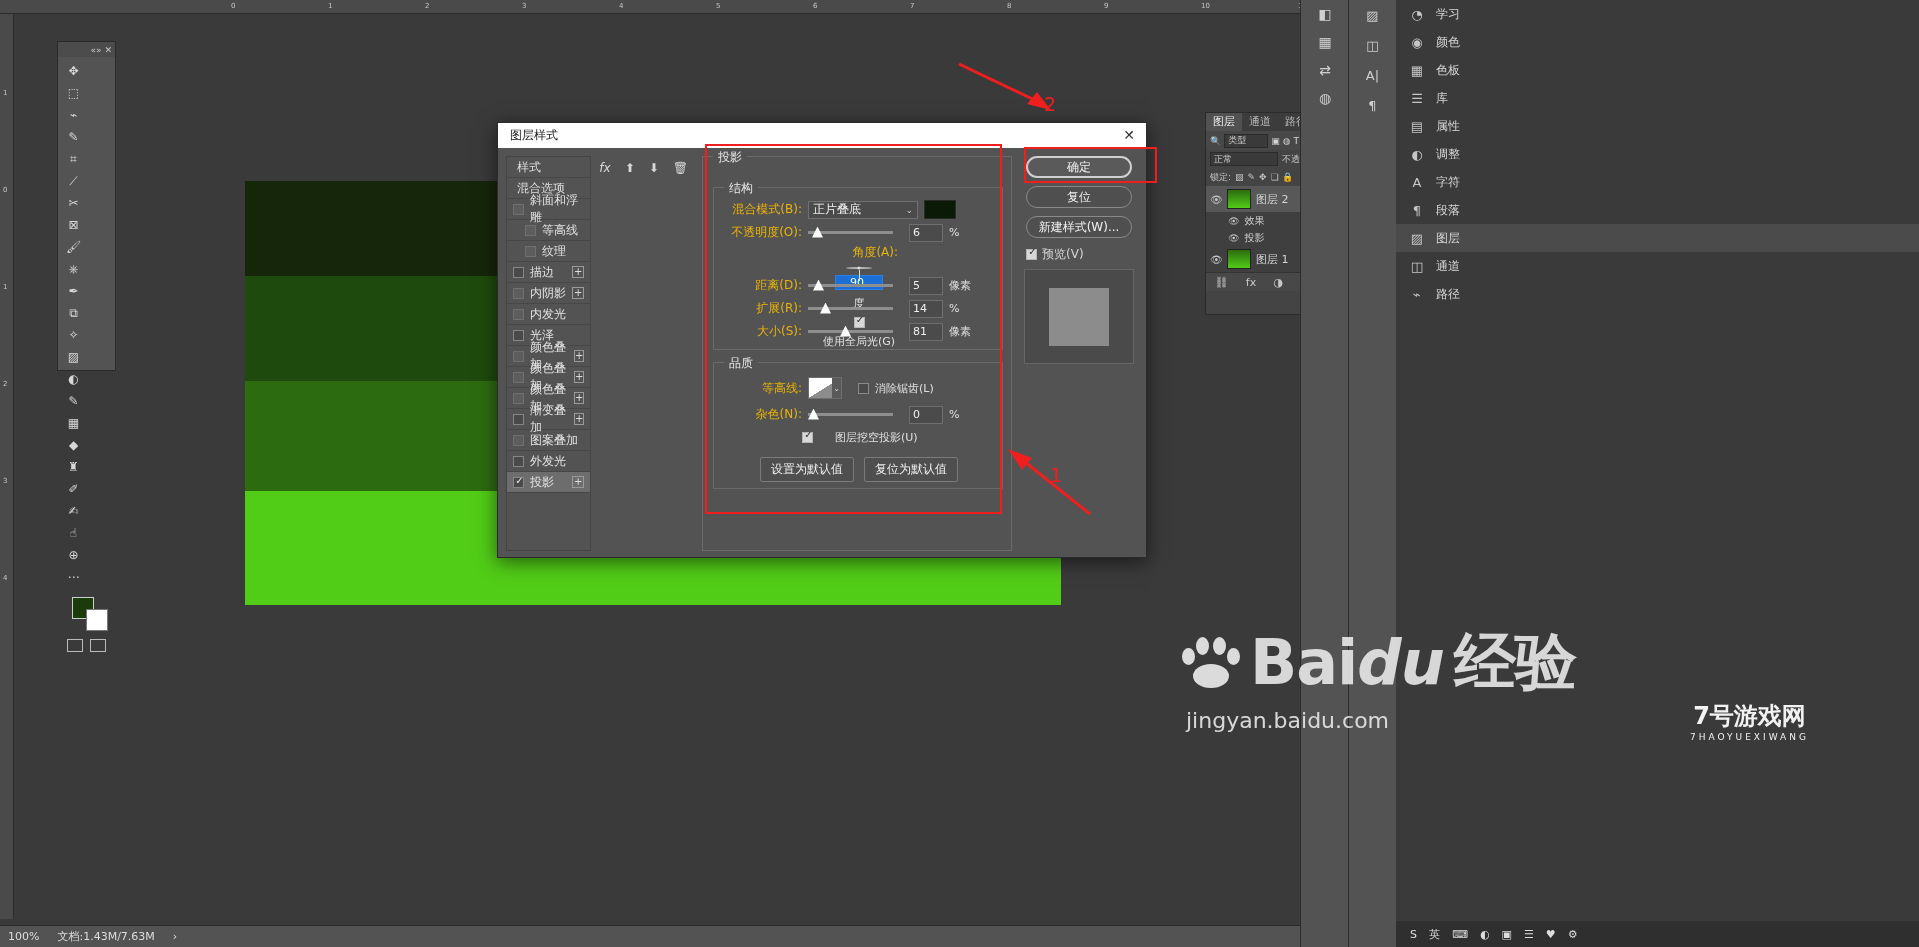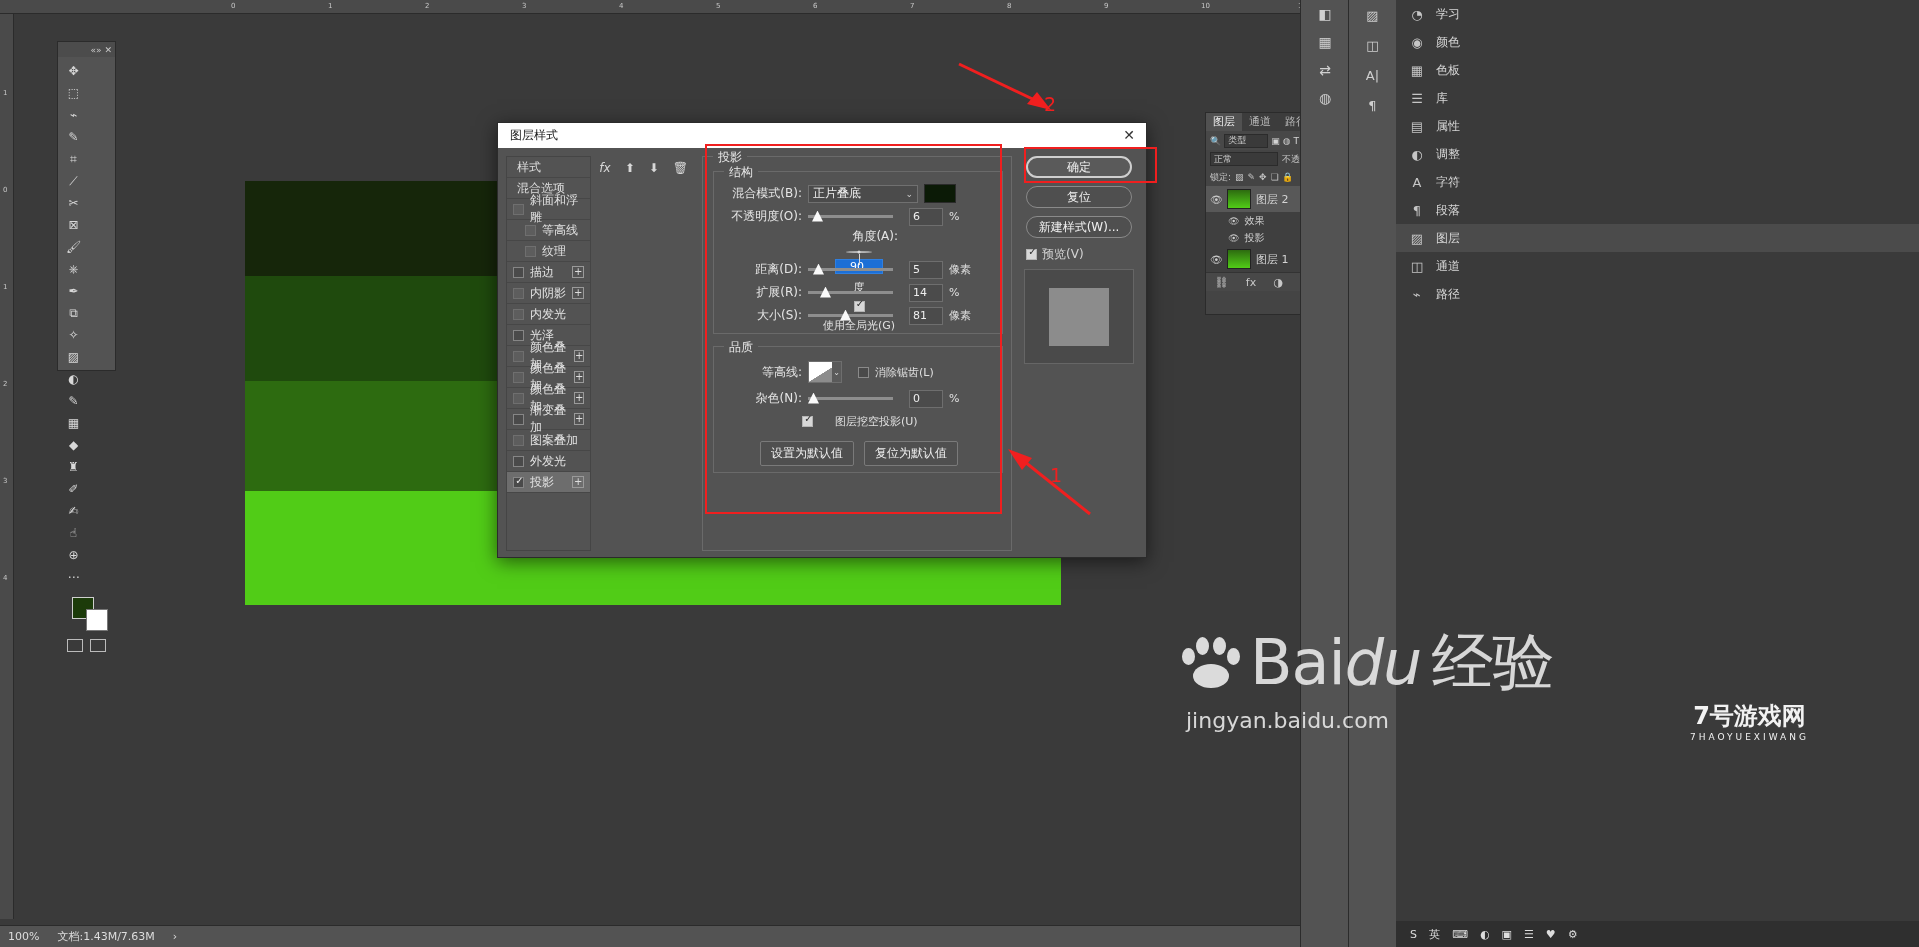--- a/index.html
+++ b/index.html
@@ -145,21 +145,21 @@
   .fx-foot .trash { margin-left:auto; }
 
   
   .set-col { flex:1; padding-left:6px; position:relative; }
   .group { border:1px solid #6a6a6a; position:relative; padding:10px 8px 6px 10px; margin-bottom:6px; }
   .group > .glabel {
     position:absolute; top:-8px; left:10px; background:#535353; padding:0 5px;
     font-size:12px; color:#e8e8e8;
   }
   .frow { display:flex; align-items:center; height:23px; gap:6px; }
-  .flabel { width:78px; text-align:right; font-size:12px; color:#e5e5e5; flex:0 0 auto; }
+  .flabel { width:78px; text-align:right; font-size:12px; color:#eab308; flex:0 0 auto; }
   .select {
     height:18px; background:#4b4b4b; border:1px solid #707070; color:#eee; font-size:12px;
     display:flex; align-items:center; padding:0 4px; min-width:105px; position:relative;
   }
   .select .chev { margin-left:auto; font-size:9px; color:#cfcfcf; }
   .colorchip { width:32px; height:19px; background:#0b1a06; border:1px solid #2a2a2a; }
   .slider { position:relative; width:85px; height:14px; display:flex; align-items:center; }
   .slider .track { width:100%; height:3px; background:#8e8e8e; }
   .slider .knob {
     position:absolute; top:1px; width:11px; height:11px; background:#fafafa;
@@ -207,21 +207,21 @@
                  display:flex; align-items:center; justify-content:center; }
   .preview-sq { width:60px; height:58px; background:#8c8c8c; }
 
   
   .redbox { position:absolute; border:2px solid #f01f1f; pointer-events:none; }
   .arrow-svg { position:absolute; pointer-events:none; }
   .anno-num { position:absolute; color:#f01f1f; font-size:19px; }
 
   
   .baidu-wm { position:absolute; left:1180px; top:620px; color:#e8e8e8; opacity:.9; }
-  .baidu-top { display:flex; align-items:center; font-size:62px; font-weight:normal; letter-spacing:-1px;}
+  .baidu-top { display:flex; align-items:center; font-size:62px; font-weight:bold; letter-spacing:-1px;}
   .paw { position:relative; width:66px; height:56px; margin-right:4px; }
   .paw .pad { position:absolute; background:#ededed; border-radius:50%; }
   .baidu-sub { font-size:22px; margin-top:4px; margin-left:6px; }
   .game-wm { position:absolute; left:1690px; top:700px; text-align:center; color:#f2f2f2; }
   .game-badge { font-size:24px; font-weight:bold; }
   .game-sub { font-size:9px; letter-spacing:3px; }
   .taskbar { position:absolute; left:1396px; bottom:0; width:523px; height:26px;
              background:#2f2f2f; display:flex; align-items:center; gap:12px; padding-left:14px;
              font-size:11px; color:#ddd; }
 </style>
@@ -461,21 +461,21 @@
           <span>⬆</span>
           <span>⬇</span>
           <span class="trash">🗑</span>
         </div>
       </div>
 
       <div class="set-col">
         <div class="group" style="height:100%;">
           <span class="glabel">投影</span>
 
-          <div class="group" style="margin-top:4px;">
+          <div class="group" style="margin-top:20px;">
             <span class="glabel">结构</span>
 
             <div class="frow">
               <span class="flabel">混合模式(B):</span>
               <div class="select" style="width:110px;">
                 <span>正片叠底</span>
                 <span class="chev">⌄</span>
               </div>
               <div class="colorchip"></div>
             </div>

